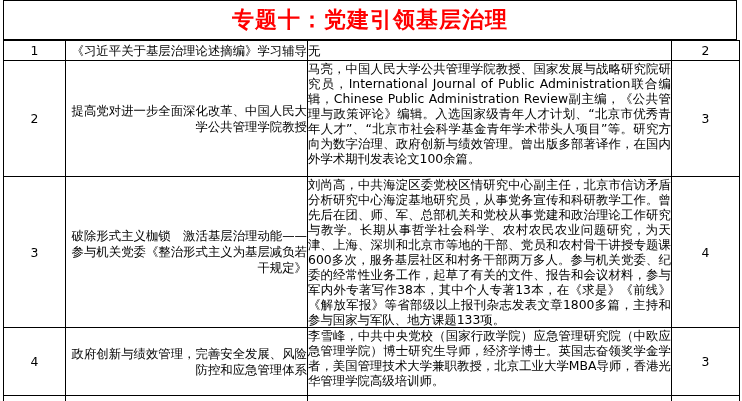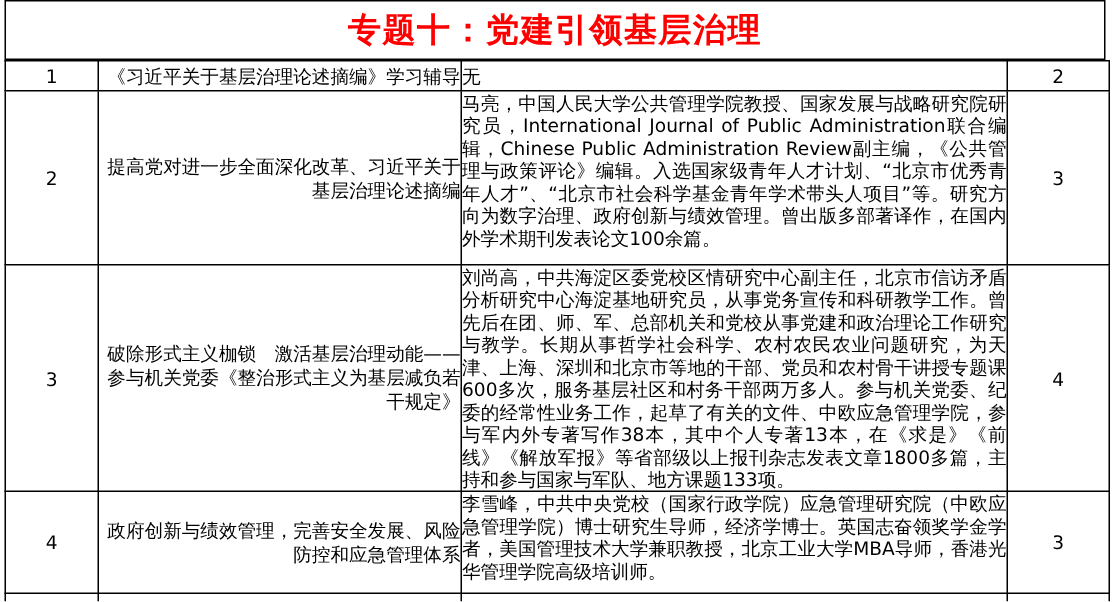--- a/index.html
+++ b/index.html
@@ -92,28 +92,28 @@
     </colgroup>
     <tbody>
       <tr class="r1">
         <td class="num">1</td>
         <td class="topic">《习近平关于基层治理论述摘编》学习辅导</td>
         <td class="desc">无</td>
         <td class="hours">2</td>
       </tr>
       <tr class="r2">
         <td class="num">2</td>
-        <td class="topic">提高党对进一步全面深化改革、习近平关于基层治理论述摘编</td>
+        <td class="topic">提高党对进一步全面深化改革、中国人民大学公共管理学院教授</td>
         <td class="desc">马亮，中国人民大学公共管理学院教授、国家发展与战略研究院研究员，International Journal of Public Administration联合编辑，Chinese Public Administration Review副主编，《公共管理与政策评论》编辑。入选国家级青年人才计划、“北京市优秀青年人才”、“北京市社会科学基金青年学术带头人项目”等。研究方向为数字治理、政府创新与绩效管理。曾出版多部著译作，在国内外学术期刊发表论文100余篇。</td>
         <td class="hours">3</td>
       </tr>
       <tr class="r3">
         <td class="num">3</td>
         <td class="topic">破除形式主义枷锁　激活基层治理动能——参与机关党委《整治形式主义为基层减负若干规定》</td>
-        <td class="desc">刘尚高，中共海淀区委党校区情研究中心副主任，北京市信访矛盾分析研究中心海淀基地研究员，从事党务宣传和科研教学工作。曾先后在团、师、军、总部机关和党校从事党建和政治理论工作研究与教学。长期从事哲学社会科学、农村农民农业问题研究，为天津、上海、深圳和北京市等地的干部、党员和农村骨干讲授专题课600多次，服务基层社区和村务干部两万多人。参与机关党委、纪委的经常性业务工作，起草了有关的文件、中欧应急管理学院，参与军内外专著写作38本，其中个人专著13本，在《求是》《前线》《解放军报》等省部级以上报刊杂志发表文章1800多篇，主持和参与国家与军队、地方课题133项。</td>
+        <td class="desc">刘尚高，中共海淀区委党校区情研究中心副主任，北京市信访矛盾分析研究中心海淀基地研究员，从事党务宣传和科研教学工作。曾先后在团、师、军、总部机关和党校从事党建和政治理论工作研究与教学。长期从事哲学社会科学、农村农民农业问题研究，为天津、上海、深圳和北京市等地的干部、党员和农村骨干讲授专题课600多次，服务基层社区和村务干部两万多人。参与机关党委、纪委的经常性业务工作，起草了有关的文件、报告和会议材料，参与军内外专著写作38本，其中个人专著13本，在《求是》《前线》《解放军报》等省部级以上报刊杂志发表文章1800多篇，主持和参与国家与军队、地方课题133项。</td>
         <td class="hours">4</td>
       </tr>
       <tr class="r4">
         <td class="num">4</td>
         <td class="topic">政府创新与绩效管理，完善安全发展、风险防控和应急管理体系</td>
         <td class="desc">李雪峰，中共中央党校（国家行政学院）应急管理研究院（中欧应急管理学院）博士研究生导师，经济学博士。英国志奋领奖学金学者，美国管理技术大学兼职教授，北京工业大学MBA导师，香港光华管理学院高级培训师。</td>
         <td class="hours">3</td>
       </tr>
       <tr class="r5">
         <td class="num"></td>

